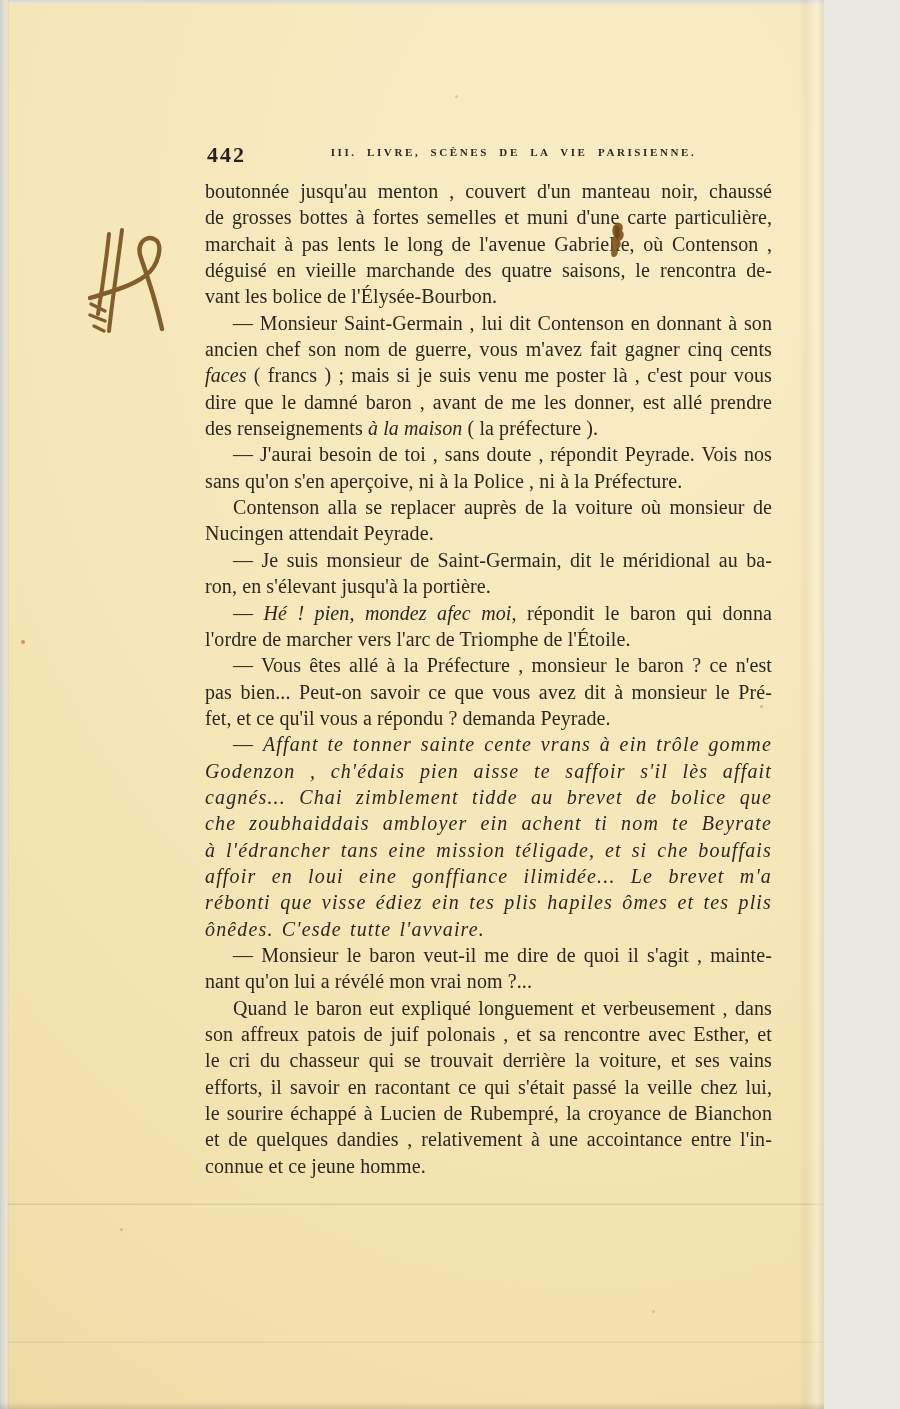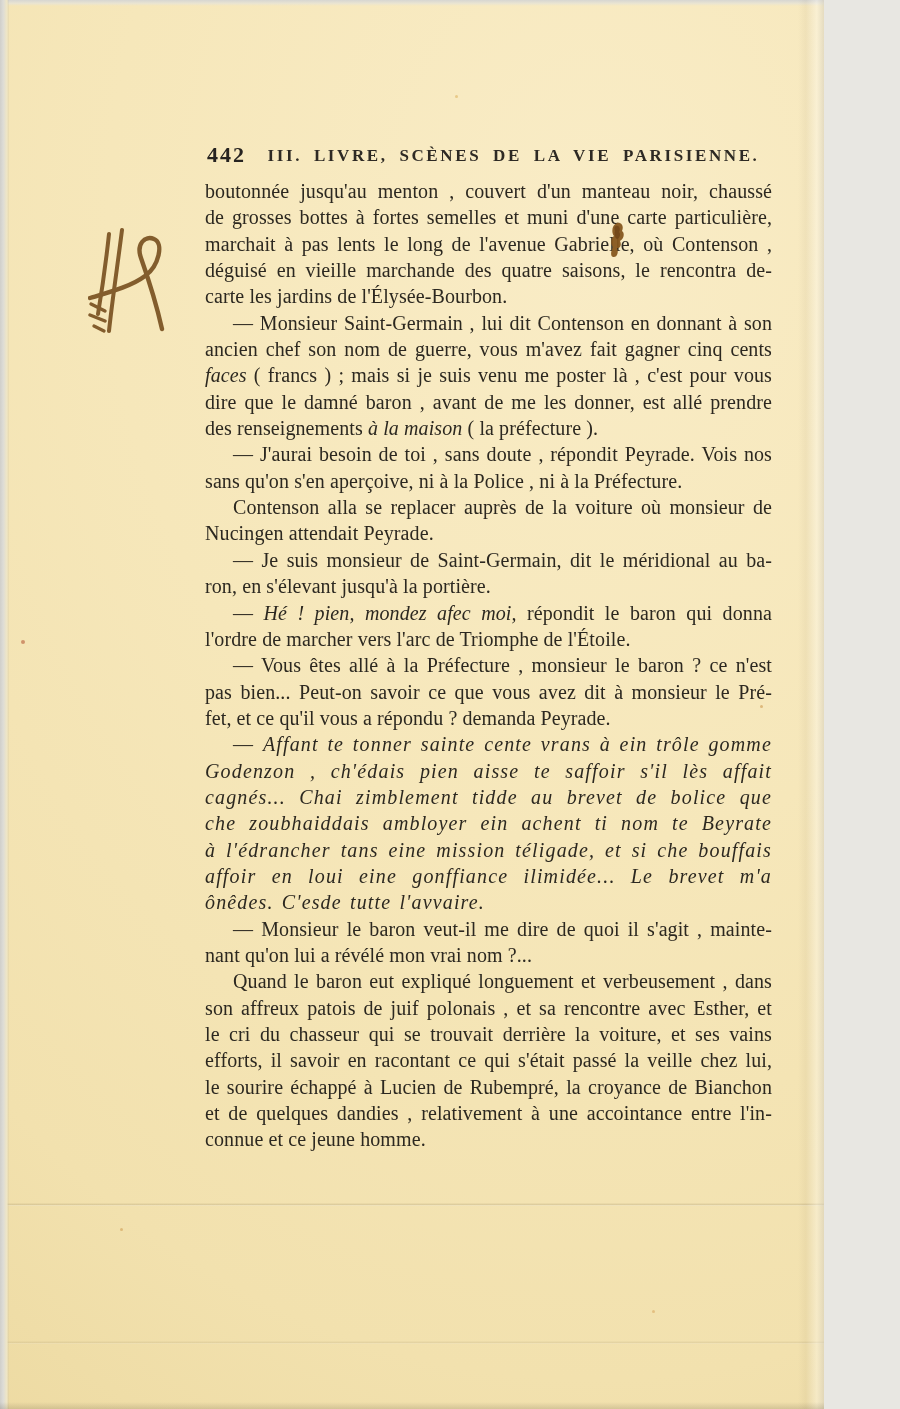--- a/index.html
+++ b/index.html
@@ -22,21 +22,21 @@
     background:linear-gradient(0deg,rgba(80,70,50,0.18),rgba(0,0,0,0));}
   .crease{position:absolute;left:0;width:100%;height:3px;pointer-events:none;}
   .crease-1{top:1203px;background:linear-gradient(180deg,rgba(120,100,60,0) 0%,rgba(120,100,60,0.20) 45%,rgba(255,250,230,0.45) 100%);}
   .crease-2{top:1341px;background:linear-gradient(180deg,rgba(120,100,60,0) 0%,rgba(120,100,60,0.13) 45%,rgba(255,250,230,0.30) 100%);}
   .speck{position:absolute;border-radius:50%;pointer-events:none;}
 
   
   .header{position:absolute;left:205px;top:142px;width:567px;height:28px;}
   .pagenum{position:absolute;left:2px;top:0;font-size:22px;font-weight:bold;letter-spacing:2px;color:#262320;}
   .running-title{position:absolute;left:60px;right:10px;top:4px;text-align:center;
-    font-size:17px;font-weight:bold;letter-spacing:2.6px;word-spacing:5px;color:#2e2a24;}
+    font-size:11px;font-weight:bold;letter-spacing:2.6px;word-spacing:5px;color:#2e2a24;}
 
   
   .textblock{position:absolute;left:205px;top:178px;width:567px;}
   .line{
     height:26.35px;line-height:26.35px;font-size:20px;
     text-align:justify;text-align-last:justify;overflow:hidden;
     letter-spacing:0.1px;
   }
   .line.lastline{text-align-last:left;}
   .line.first{text-indent:28px;}
@@ -56,21 +56,21 @@
     <span class="pagenum">442</span>
     <div class="running-title">III. LIVRE, SCÈNES DE LA VIE PARISIENNE.</div>
   </div>
 
   <div class="textblock" id="textblock">
       <div class="para">
         <div class="line"><span>boutonnée jusqu'au menton , couvert d'un manteau noir, chaussé</span></div>
         <div class="line"><span>de grosses bottes à fortes semelles et muni d'une carte particulière,</span></div>
         <div class="line"><span>marchait à pas lents le long de l'avenue Gabrielle, où Contenson ,</span></div>
         <div class="line"><span>déguisé en vieille marchande des quatre saisons, le rencontra de-</span></div>
-        <div class="line lastline"><span>carte les jardins de l'Élysée-Bourbon.</span></div>
+        <div class="line lastline"><span>vant les bolice de l'Élysée-Bourbon.</span></div>
       </div>
       <div class="para">
         <div class="line first"><span>— Monsieur Saint-Germain , lui dit Contenson en donnant à son</span></div>
         <div class="line"><span>ancien chef son nom de guerre, vous m'avez fait gagner cinq cents</span></div>
         <div class="line"><span class="it">faces</span><span> ( francs ) ; mais si je suis venu me poster là , c'est pour vous</span></div>
         <div class="line"><span>dire que le damné baron , avant de me les donner, est allé prendre</span></div>
         <div class="line lastline"><span>des renseignements </span><span class="it">à la maison</span><span> ( la préfecture ).</span></div>
       </div>
       <div class="para">
         <div class="line first"><span>— J'aurai besoin de toi , sans doute , répondit Peyrade. Vois nos</span></div>
@@ -93,20 +93,21 @@
         <div class="line"><span>pas bien... Peut-on savoir ce que vous avez dit à monsieur le Pré-</span></div>
         <div class="line lastline"><span>fet, et ce qu'il vous a répondu ? demanda Peyrade.</span></div>
       </div>
       <div class="para spaced">
         <div class="line first"><span>— </span><span class="it">Affant te tonner sainte cente vrans à ein trôle gomme</span></div>
         <div class="line"><span class="it">Godenzon , ch'édais pien aisse te saffoir s'il lès affait</span></div>
         <div class="line"><span class="it">cagnés... Chai zimblement tidde au brevet de bolice que</span></div>
         <div class="line"><span class="it">che zoubhaiddais ambloyer ein achent ti nom te Beyrate</span></div>
         <div class="line"><span class="it">à l'édrancher tans eine mission téligade, et si che bouffais</span></div>
         <div class="line"><span class="it">affoir en loui eine gonffiance ilimidée... Le brevet m'a</span></div>
+        <div class="line"><span class="it">rébonti que visse édiez ein tes plis hapiles ômes et tes plis</span></div>
         <div class="line lastline"><span class="it">ônêdes. C'esde tutte l'avvaire.</span></div>
       </div>
       <div class="para">
         <div class="line first"><span>— Monsieur le baron veut-il me dire de quoi il s'agit , mainte-</span></div>
         <div class="line lastline"><span>nant qu'on lui a révélé mon vrai nom ?...</span></div>
       </div>
       <div class="para">
         <div class="line first"><span>Quand le baron eut expliqué longuement et verbeusement , dans</span></div>
         <div class="line"><span>son affreux patois de juif polonais , et sa rencontre avec Esther, et</span></div>
         <div class="line"><span>le cri du chasseur qui se trouvait derrière la voiture, et ses vains</span></div>

